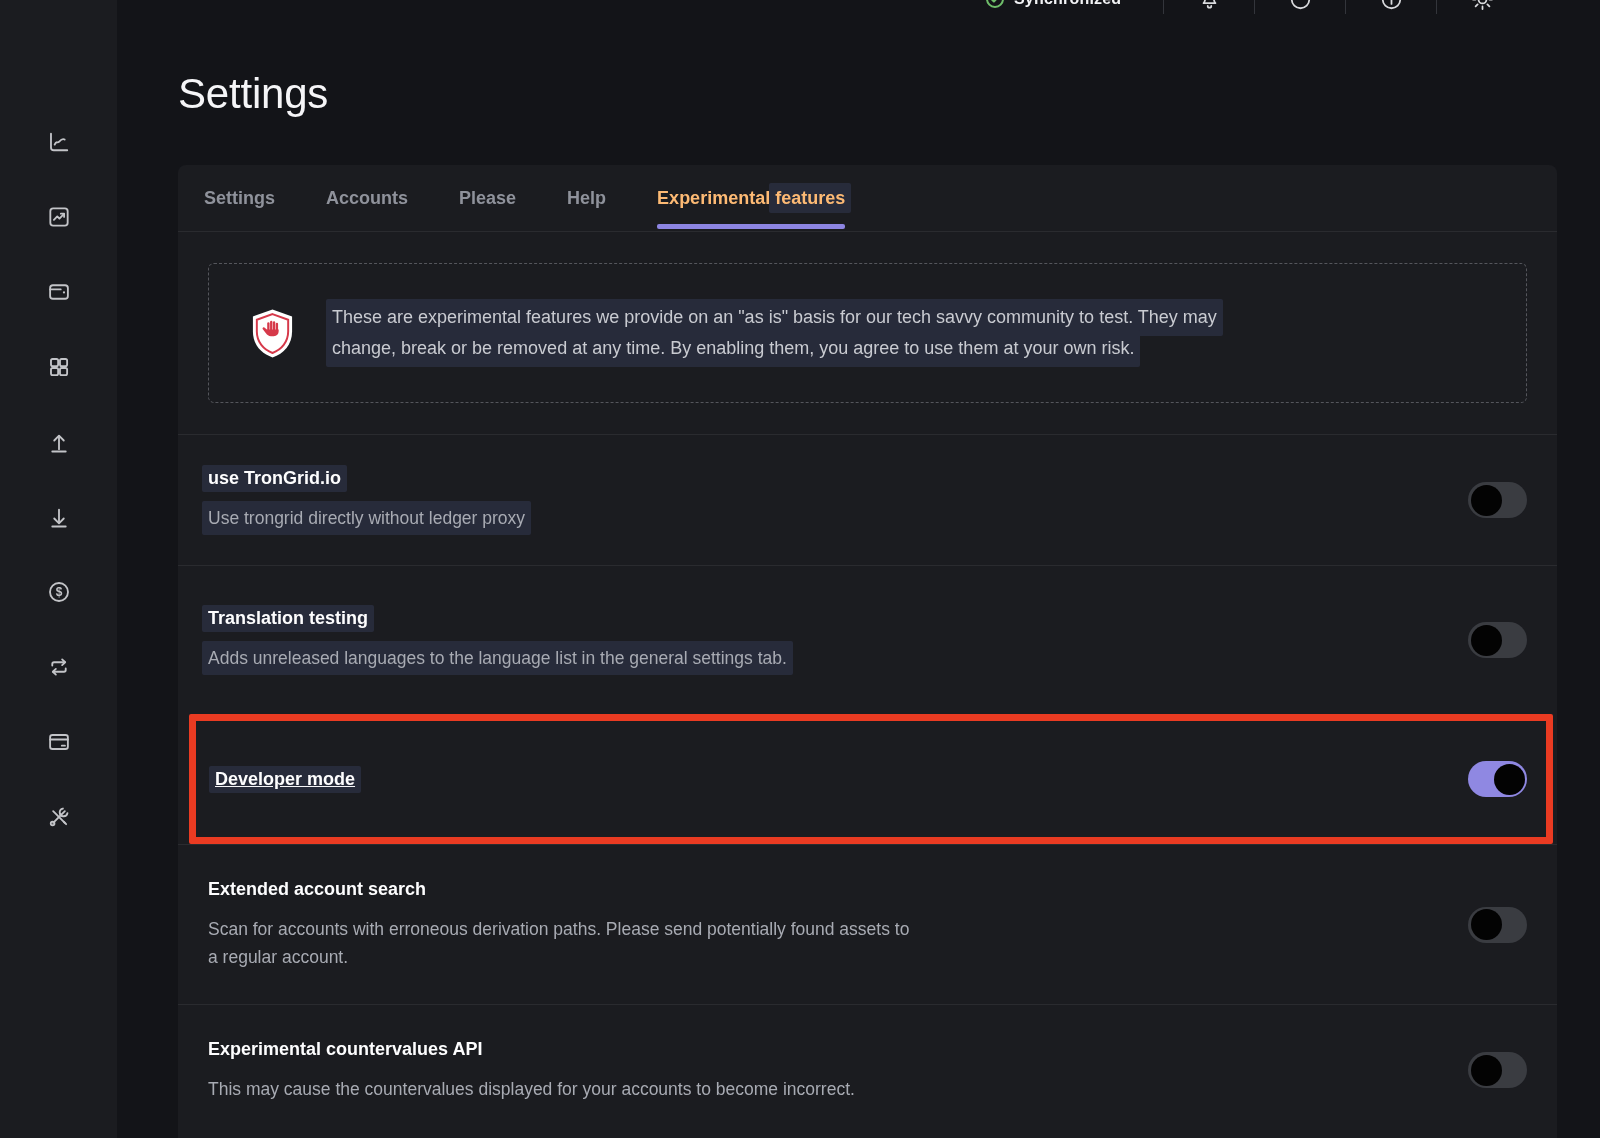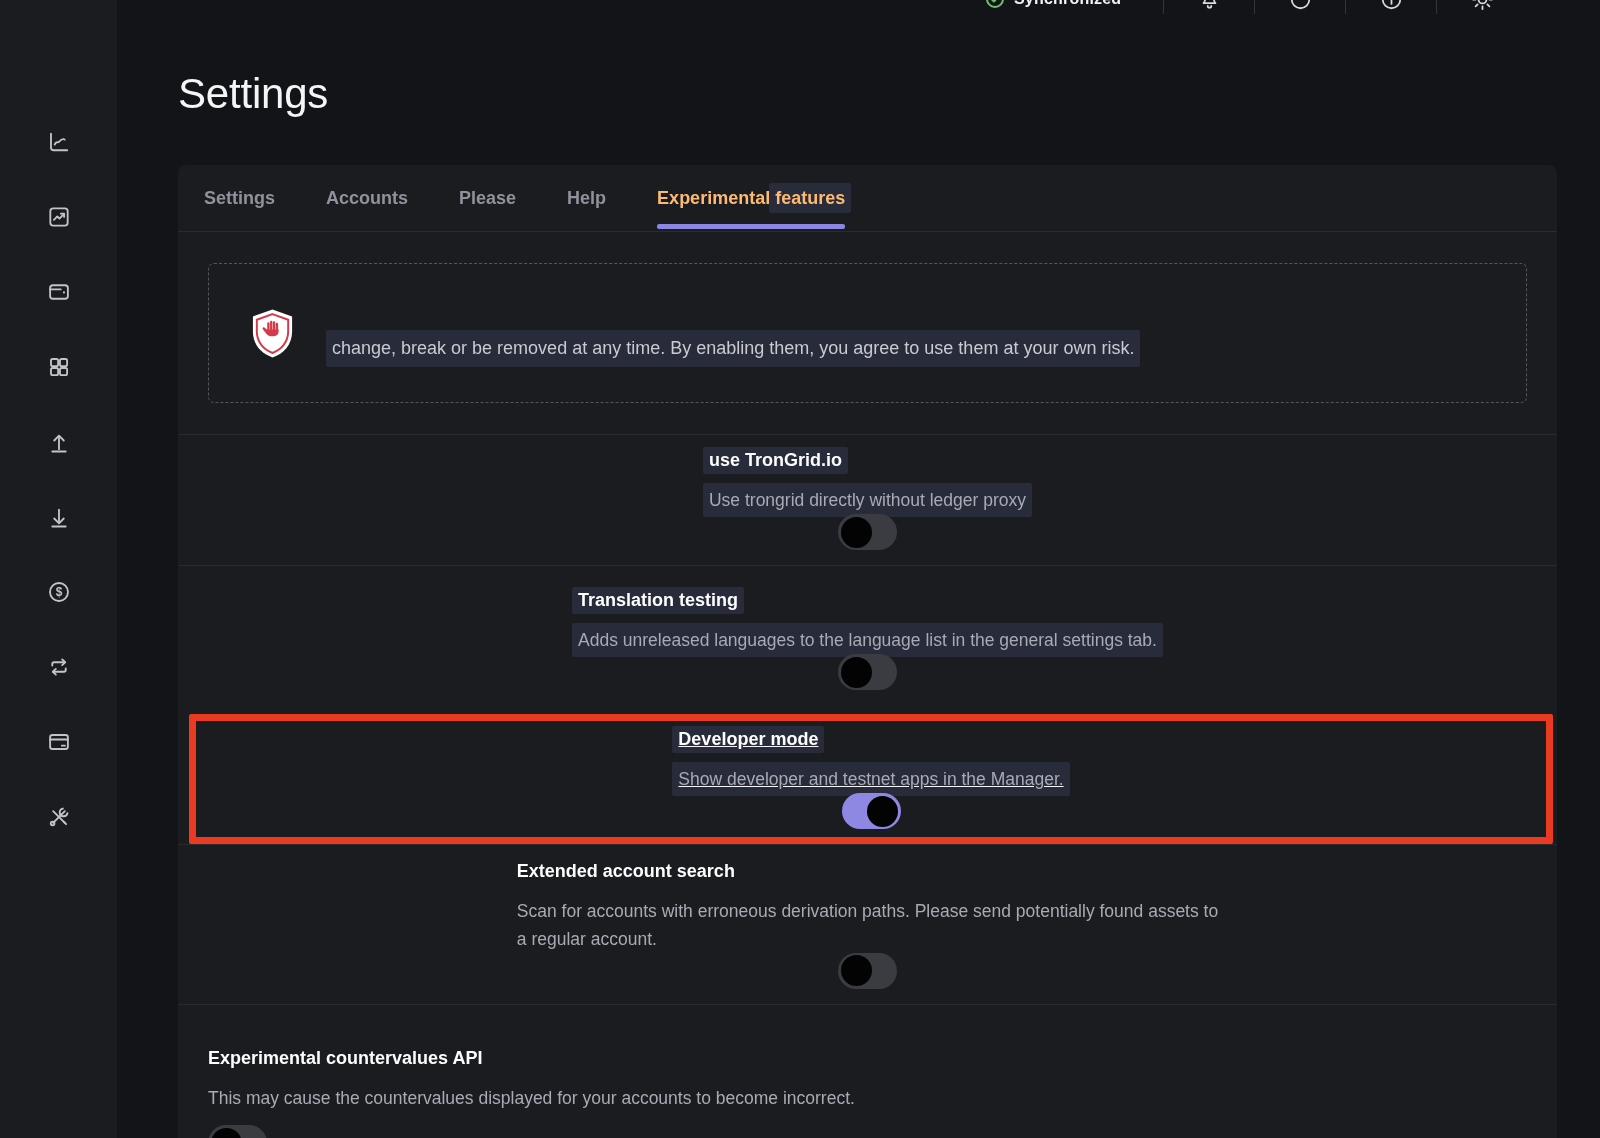--- a/index.html
+++ b/index.html
@@ -61,22 +61,22 @@
   .warning-wrap{padding:31px 30px;}
   .warning-box{
     border:1px dashed #55565c;border-radius:6px;height:140px;
     display:flex;align-items:center;gap:36px;padding:0 40px;
   }
   .warning-text{font-size:18px;line-height:31px;color:#c9cbd1;}
   .warning-text .hl{display:inline-block;}
   .hl{background:var(--hl);padding:3px 6px;margin:-3px -6px;border-radius:2px;}
   
   .settings-row{
-    display:flex;align-items:center;justify-content:center;
-    padding:4px 30px;border-top:1px solid var(--divider);flex-direction:column;
+    display:flex;align-items:center;justify-content:space-between;
+    padding:13px 30px;border-top:1px solid var(--divider);
   }
   .row-0{height:131px;}
   .row-1{height:149px;}
   .row-2{height:130px;}
   .row-3{height:160px;}
   .row-4{height:170px;align-items:flex-start;padding-top:34px;}
   .row-4 .toggle{margin-top:13px;}
   .row-text{display:flex;flex-direction:column;gap:15px;align-items:flex-start;}
   .row-title{font-size:18px;font-weight:700;color:#fdfdfe;}
   .row-desc{font-size:17.5px;color:var(--text-dim);line-height:28px;}
@@ -226,21 +226,21 @@
         <path d="M24 6.2 L40 12 V24 C40 34.6 33.2 42.6 24 45.9 C14.8 42.6 8 34.6 8 24 V12 Z" fill="none" stroke="#d6394a" stroke-width="2"></path>
         <g fill="#d6394a">
           <rect x="18.6" y="14.6" width="2.4" height="9" rx="1.2"></rect>
           <rect x="21.5" y="13" width="2.4" height="10.2" rx="1.2"></rect>
           <rect x="24.4" y="13.5" width="2.4" height="9.6" rx="1.2"></rect>
           <rect x="27.3" y="15.1" width="2.4" height="8" rx="1.2"></rect>
           <path d="M18.6 22.2 l-2.9-2.3 c-1.1-.9-2.5.6-1.6 1.7 l3.2 4.2 c1.4 1.9 2.7 2.9 5.1 2.9 h2.9 c3.1 0 5-1.9 5-5 v-1.8 h-11.7 z"></path>
         </g>
       </svg>
       <div class="warning-text">
-        <br>
+        <span class="hl">These are experimental features we provide on an "as is" basis for our tech savvy community to test. They may</span><br>
         <span class="hl">change, break or be removed at any time. By enabling them, you agree to use them at your own risk.</span>
       </div>
     </div>
   </div>
 
   <div class="rows">
 
     <div class="settings-row row-0">
       <div class="row-text">
         <span class="row-title hl-able hl">use TronGrid.io</span>
@@ -257,21 +257,20 @@
         <span class="row-desc hl-able hl">Adds unreleased languages to the language list in the general settings tab.</span>
       </div>
       <div class="toggle">
           <div class="knob"></div>
         </div>
     </div>
 
     <div class="settings-row row-2 annotated">
       <div class="row-text">
         <span class="row-title hl-able hl">Developer mode</span>
-        <span class="row-desc hl-able hl">Show developer and testnet apps in the Manager.</span>
       </div>
       <div class="toggle on">
           <div class="knob"></div>
         </div>
     </div>
 
     <div class="settings-row row-3">
       <div class="row-text">
         <span class="row-title hl-able">Extended account search</span>
         <span class="row-desc hl-able"><span>Scan for accounts with erroneous derivation paths. Please send potentially found assets to</span><br><span>a regular account.</span></span>

